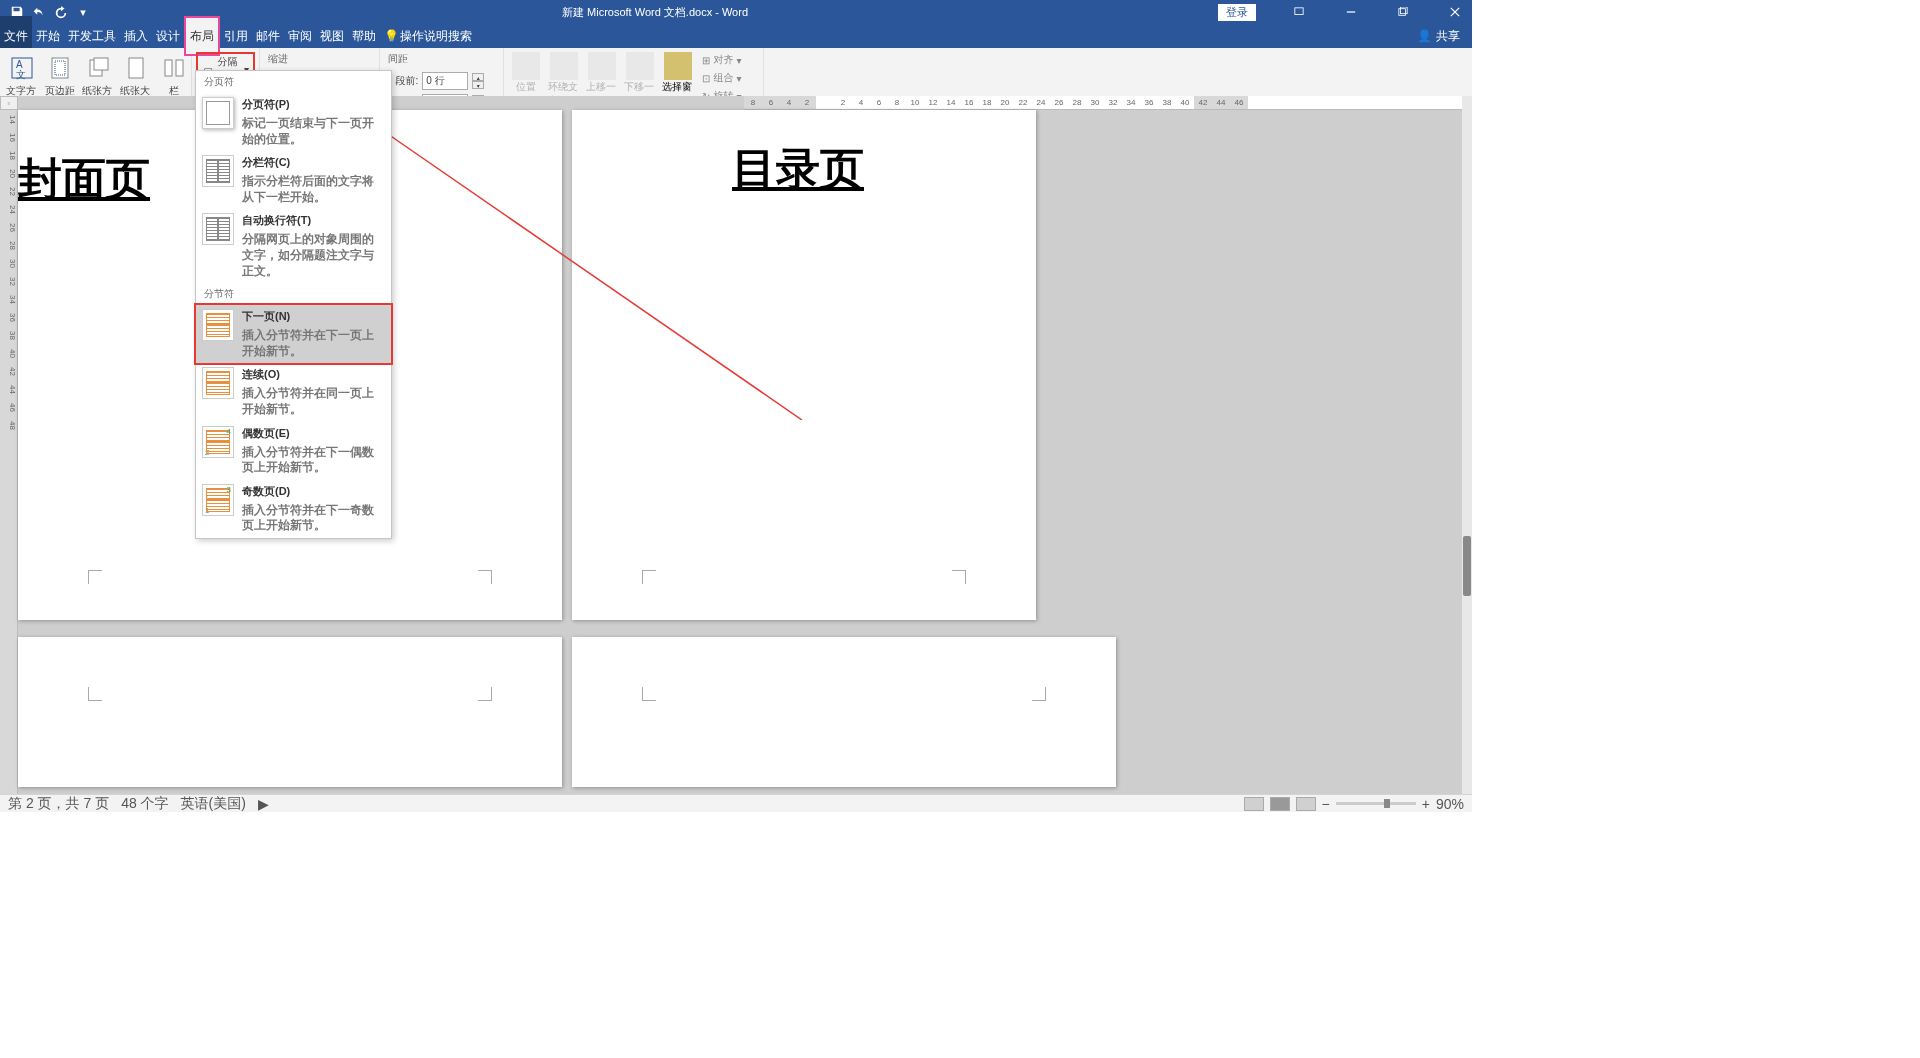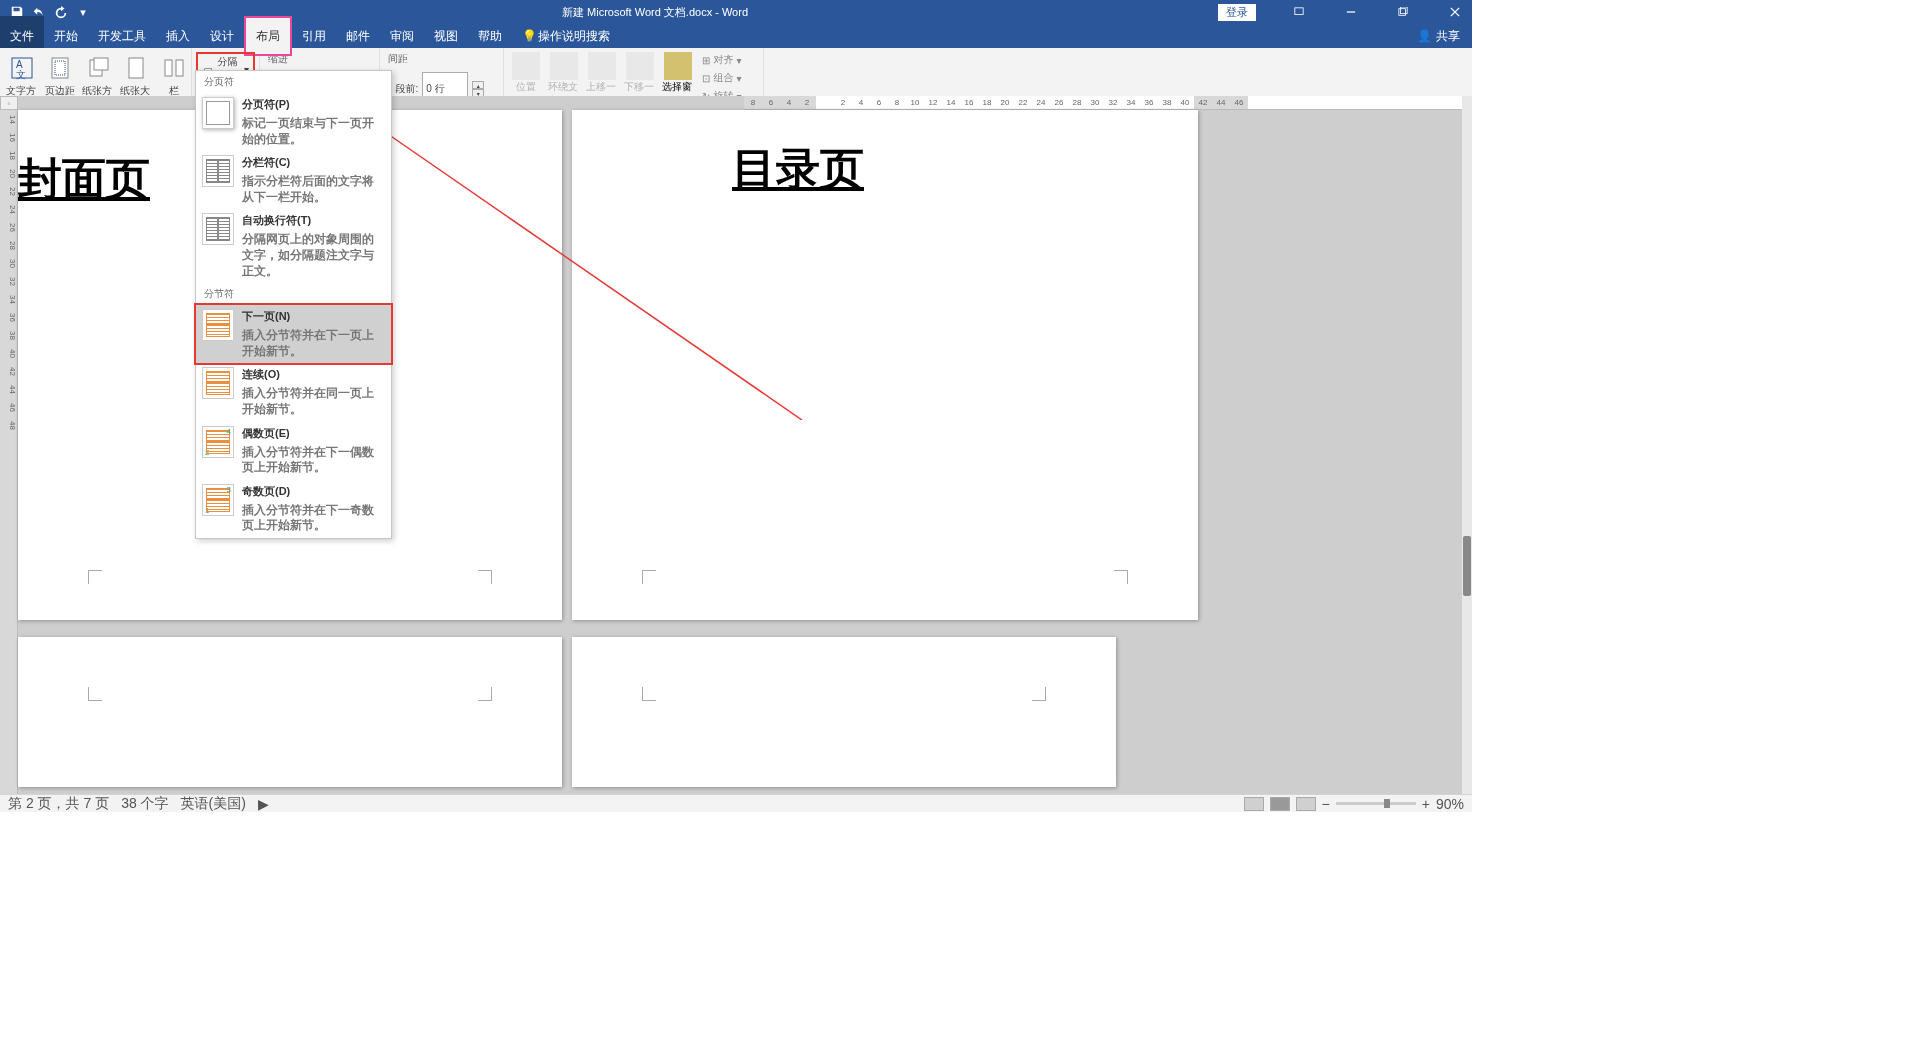--- a/index.html
+++ b/index.html
@@ -11,38 +11,38 @@
 .titlebar-icon { width: 18px; height: 18px; display: flex; align-items: center; justify-content: center; color: #fff; }
 .titlebar-icon svg { width: 14px; height: 14px; fill: #fff; }
 .titlebar-center { flex: 1; text-align: center; }
 .titlebar-right { display: flex; align-items: center; gap: 18px; }
 .login-btn { background: #fff; color: #2b579a; padding: 1px 8px; font-size: 11px; margin-right: 8px; }
 .win-btn { width: 34px; height: 24px; display: flex; align-items: center; justify-content: center; }
 .win-btn svg { width: 10px; height: 10px; fill: #fff; stroke: #fff; }
 
 
 .menubar { background: #2b579a; height: 24px; display: flex; align-items: center; color: #fff; font-size: 12px; }
-.menu-item { padding: 0 10px; height: 40px; display: flex; align-items: center; cursor: pointer; }
+.menu-item { padding: 0 4px; height: 40px; display: flex; align-items: center; cursor: pointer; }
 .menu-item.file { background: #1e3e6e; }
 .menu-item.active { background: #f3f3f3; color: #333; border: 2px solid #ec4899; position: relative; z-index: 5; }
 .menubar-right { margin-left: auto; display: flex; align-items: center; padding-right: 12px; gap: 4px; }
 .help-icon { width: 16px; height: 16px; display: flex; align-items: center; justify-content: center; }
 
 
 .ribbon { background: #f3f3f3; height: 72px; border-bottom: 1px solid #d4d4d4; display: flex; position: relative; }
 .ribbon-group { border-right: 1px solid #e0e0e0; display: flex; flex-direction: column; justify-content: space-between; padding: 2px 4px 0 4px; }
 .ribbon-group-content { display: flex; align-items: flex-start; gap: 2px; flex: 1; }
 .ribbon-group-label { font-size: 10px; color: #666; text-align: center; padding: 2px 0; }
 .ribbon-large-btn { width: 36px; display: flex; flex-direction: column; align-items: center; padding: 2px; font-size: 10px; color: #444; }
 .ribbon-large-btn .icon-box { width: 32px; height: 32px; display: flex; align-items: center; justify-content: center; }
 .ribbon-small-btn { display: flex; align-items: center; font-size: 10px; color: #444; padding: 1px 4px; gap: 3px; }
 .ribbon-small-btn .sm-icon { width: 16px; height: 16px; display: flex; align-items: center; justify-content: center; }
 .ribbon-small-btn.highlighted { border: 2px solid #e53935; position: relative; z-index: 10; }
 .spacing-row { display: flex; align-items: center; gap: 4px; font-size: 10px; color: #444; padding: 1px 2px; }
-.spacing-input { width: 46px; height: 16px; border: 1px solid #ababab; background: #fff; font-size: 10px; padding: 16px 3px; display: flex; align-items: center; }
+.spacing-input { width: 46px; height: 16px; border: 1px solid #ababab; background: #fff; font-size: 10px; padding: 8px 3px; display: flex; align-items: center; }
 .spinner { width: 12px; display: flex; flex-direction: column; }
 .spinner-btn { height: 8px; border: 1px solid #ababab; background: #f0f0f0; display: flex; align-items: center; justify-content: center; font-size: 6px; }
 .disabled-btn { color: #b0b0b0; }
 .arrange-btn { width: 36px; display: flex; flex-direction: column; align-items: center; font-size: 10px; padding: 2px; }
 .arrange-btn .icon-box { width: 28px; height: 28px; background: #e8e8e8; }
 .right-small { font-size: 10px; color: #888; padding: 1px 4px; display: flex; align-items: center; gap: 3px; }
 .dialog-launcher { position: absolute; bottom: 2px; right: 2px; width: 12px; height: 12px; border: 1px solid #999; font-size: 7px; display: flex; align-items: center; justify-content: center; color: #666; }
 
 
 .dropdown { position: absolute; left: 195px; top: 70px; width: 197px; background: #fff; border: 1px solid #c6c6c6; box-shadow: 2px 2px 6px rgba(0,0,0,0.2); z-index: 100; font-size: 11px; }
@@ -67,21 +67,21 @@
 .doc-area { position: absolute; top: 96px; left: 0; right: 0; bottom: 18px; background: #cecece; overflow: hidden; }
 .ruler-corner { position: absolute; top: 0; left: 0; width: 18px; height: 14px; background: #f0f0f0; border: 1px solid #bbb; display: flex; align-items: center; justify-content: center; font-size: 8px; color: #888; }
 .h-ruler { position: absolute; top: 0; left: 744px; right: 10px; height: 14px; background: #fff; border-bottom: 1px solid #bbb; display: flex; font-size: 8px; color: #666; overflow: hidden; }
 .h-ruler .margin { background: #d8d8d8; height: 100%; width: 80px; }
 .h-ruler .tick { width: 18px; text-align: center; padding-top: 2px; flex-shrink: 0; }
 .v-ruler { position: absolute; top: 14px; left: 0; width: 18px; bottom: 0; background: #d8d8d8; border-right: 1px solid #bbb; display: flex; flex-direction: column; font-size: 8px; color: #666; overflow: hidden; }
 .v-ruler .tick { height: 18px; text-align: center; writing-mode: vertical-rl; flex-shrink: 0; }
 .pages { position: absolute; top: 14px; left: 18px; right: 10px; bottom: 0; display: flex; flex-wrap: wrap; gap: 10px; padding: 0 170px 0 0; }
 .page { background: #fff; box-shadow: 1px 1px 4px rgba(0,0,0,0.3); position: relative; }
 .page.p1 { width: 544px; height: 510px; }
-.page.p2 { width: 626px; height: 510px; margin-left: 0; }
+.page.p2 { width: 464px; height: 510px; margin-left: 0; }
 .page.p3, .page.p4 { width: 544px; height: 150px; }
 .page-corner-tl { position: absolute; left: 70px; top: 460px; width: 14px; height: 14px; border-left: 1px solid #aaa; border-top: 1px solid #aaa; }
 .page-corner-tr { position: absolute; right: 70px; top: 460px; width: 14px; height: 14px; border-right: 1px solid #aaa; border-top: 1px solid #aaa; }
 .page-corner-bl { position: absolute; left: 70px; top: 50px; width: 14px; height: 14px; border-left: 1px solid #aaa; border-bottom: 1px solid #aaa; }
 .page-corner-br { position: absolute; right: 70px; top: 50px; width: 14px; height: 14px; border-right: 1px solid #aaa; border-bottom: 1px solid #aaa; }
 .page-text { font-size: 44px; font-weight: bold; color: #000; position: absolute; text-decoration: underline; }
 .p1 .page-text { left: 0; top: 40px; }
 .p2 .page-text { left: 160px; top: 30px; }
 
 
@@ -453,21 +453,21 @@
   <line x1="430" y1="300" x2="10" y2="10" stroke="#e53935" stroke-width="1.5"></line>
   <polygon points="0,0 18,12 10,18" fill="#e53935"></polygon>
 </svg>
 
 <div class="vscroll">
   <div class="vscroll-thumb"></div>
 </div>
 
 <div class="statusbar">
   <span>第 2 页，共 7 页</span>
-  <span>38 个字</span>
+  <span>48 个字</span>
   <span>英语(美国)</span>
   <span>▶</span>
   <div class="statusbar-right">
     <div class="view-btn"></div>
     <div class="view-btn active"></div>
     <div class="view-btn"></div>
     <span>−</span>
     <div class="zoom-slider"></div>
     <span>+</span>
     <span>90%</span>

